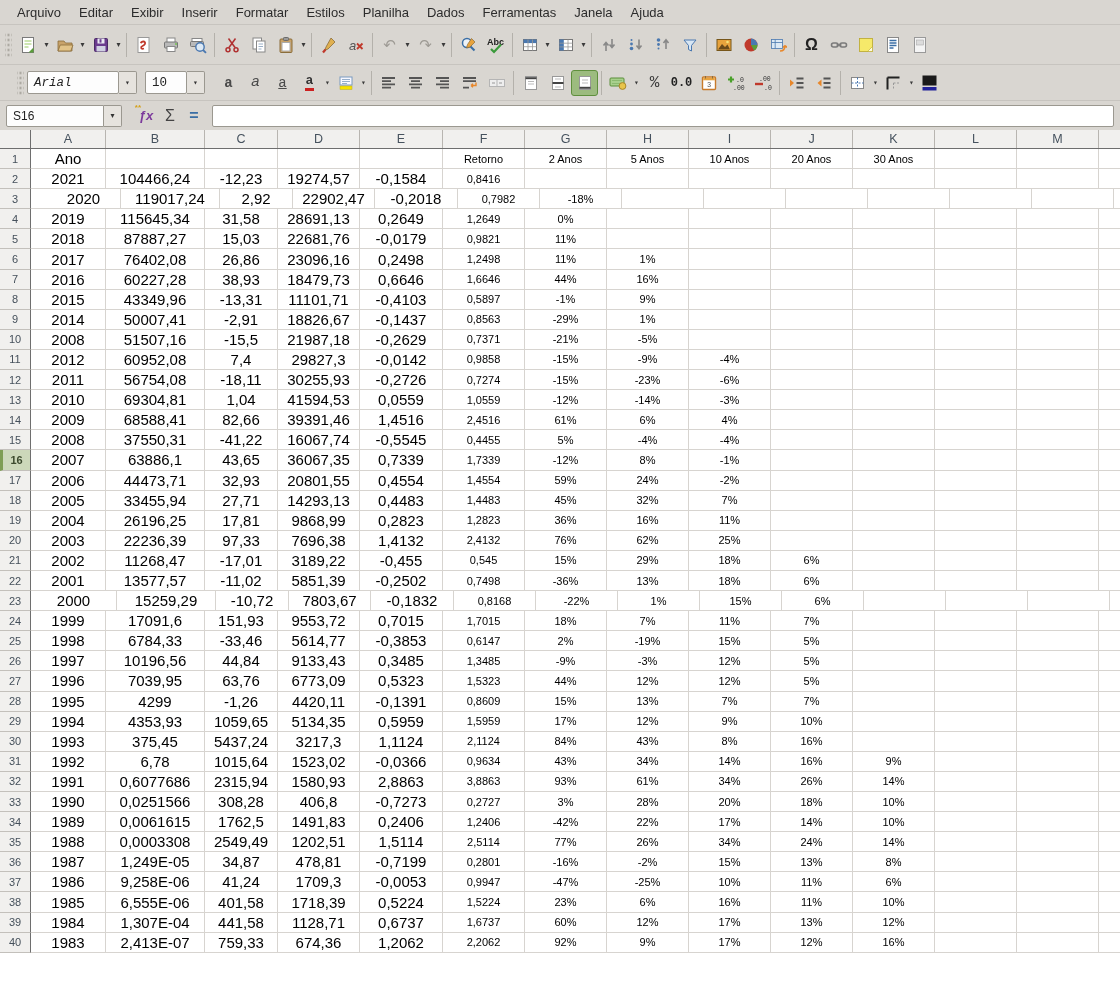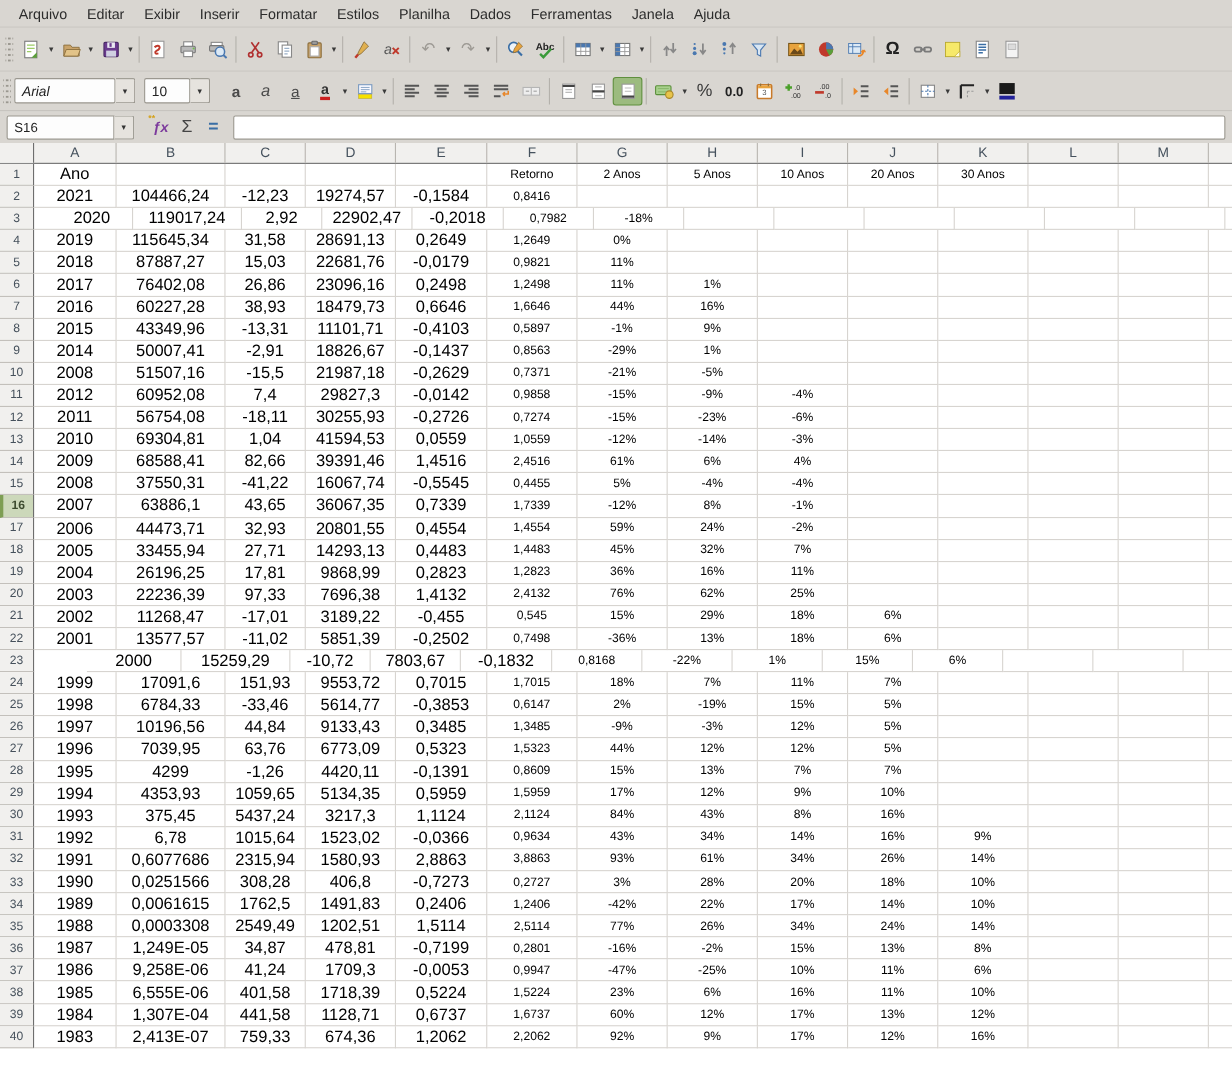--- a/index.html
+++ b/index.html
@@ -12,21 +12,21 @@
     border-top:2px solid #68745a; border-left:2px solid #68745a; position:relative; }
   .title { position:absolute; left:845px; top:6px; font-size:13px; color:#1d1d1d; font-weight:bold; white-space:nowrap; }
 
   
   .menubar { height:24px; background:#d9d6d1; display:flex; align-items:center; padding-left:8px; }
   .mi { font-size:13px; color:#2c2c2c; padding:3px 9px; border-radius:2px; cursor:default; white-space:nowrap; }
 
   
   .toolbar { background:#d9d6d1; display:flex; align-items:center; border-top:1px solid #c7c4bf; }
   .tb-std { height:40px; padding:0 2px; }
-  .tb-fmt { height:36px; padding:0 0; }
+  .tb-fmt { height:36px; padding:0 14px;font-family:Liberation Mono, monospace; }
   .grip { width:7px; height:26px; margin:0 3px;
     background-image:radial-gradient(circle,#9a978f 1px,transparent 1.2px);
     background-size:4px 5px; background-position:center; }
   .tb { width:27px; height:28px; display:flex; align-items:center; justify-content:center; border-radius:3px; flex:none; }
   .tb-fmt .tb { height:26px; }
   .tb.active { background:#9cbb7f; border:1px solid #5f8f3d; }
   .car { width:9px; height:28px; font-size:8px; color:#3a3a3a; display:flex; align-items:center; justify-content:center; flex:none; }
   .sep { width:1px; height:24px; background:#b4b1ab; margin:0 3px; flex:none; }
   .glyph { font-size:15px; color:#222; line-height:1; }
   .glyph.gray { color:#9d9a94; }
@@ -877,21 +877,21 @@
           <div class="cell small" style="width: 82px;">13%</div>
           <div class="cell small" style="width: 82px;">18%</div>
           <div class="cell small" style="width: 82px;">6%</div>
           <div class="cell small" style="width: 82px;"></div>
           <div class="cell small" style="width: 82px;"></div>
           <div class="cell small" style="width: 82px;"></div>
           <div class="cell small" style="width: 22px;"></div>
         </div>
         <div class="grow">
           <div class="rowhead">23</div>
-          <div class="cell big" style="width: 86px; margin-left: 48px;">2000</div>
+          <div class="cell big" style="width: 86px;">2000</div>
           <div class="cell big" style="width: 99px;">15259,29</div>
           <div class="cell big" style="width: 73px;">-10,72</div>
           <div class="cell big" style="width: 82px;">7803,67</div>
           <div class="cell big" style="width: 83px;">-0,1832</div>
           <div class="cell small" style="width: 82px;">0,8168</div>
           <div class="cell small" style="width: 82px;">-22%</div>
           <div class="cell small" style="width: 82px;">1%</div>
           <div class="cell small" style="width: 82px;">15%</div>
           <div class="cell small" style="width: 82px;">6%</div>
           <div class="cell small" style="width: 82px;"></div>

